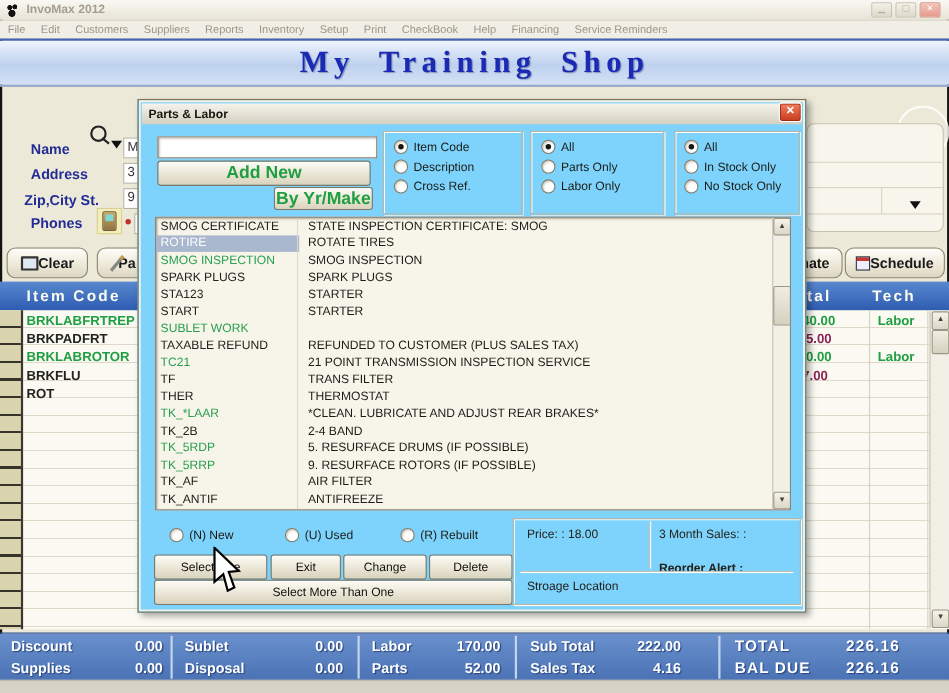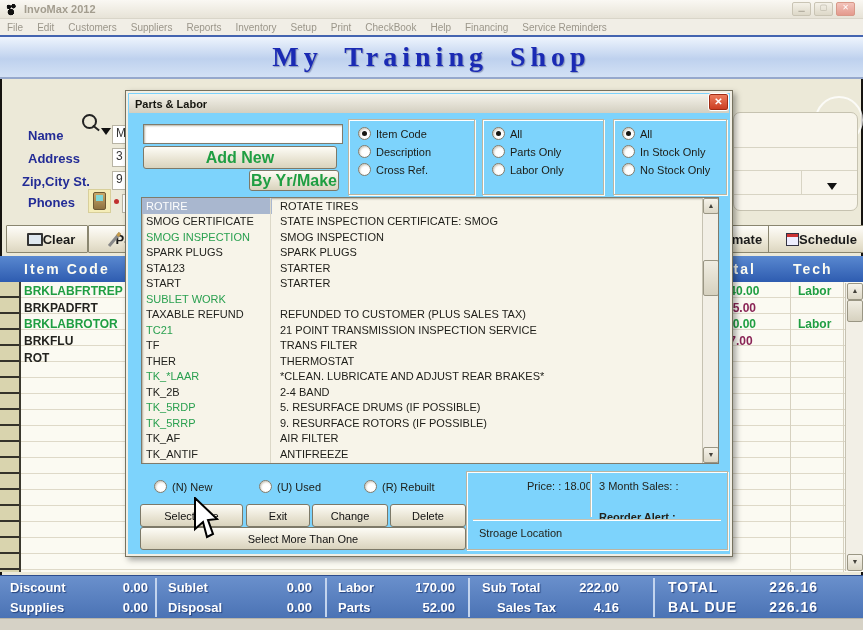--- a/index.html
+++ b/index.html
@@ -31,22 +31,22 @@
   .fieldlabel{font-size:13px;font-weight:bold;color:#232c96;}
   .sliver{background:#fff;border:1px solid #b8b4a4;font-size:12px;color:#333;padding-left:3px;overflow:hidden;}
   #magicon{width:11px;height:11px;border:2px solid #222;border-radius:50%;}
   #maghandle{width:8px;height:2px;background:#222;transform:rotate(38deg);}
   .tri{width:0;height:0;border-left:5px solid transparent;border-right:5px solid transparent;border-top:7px solid #111;}
   #phoneicon{width:11px;height:16px;background:linear-gradient(#c9a96a,#8f7340);border-radius:2px;border:1px solid #6d5a34;}
   #phoneicon::after{content:"";display:block;width:7px;height:6px;margin:2px auto 0;background:#7fd8d8;}
   #phonepad{width:21px;height:22px;background:#f5edb8;border:1px solid #d8cf9a;}
   #reddot{width:5px;height:5px;border-radius:50%;background:#c03030;}
   
-  .toolbtn{background:linear-gradient(#fefdf9,#ece7d6 60%,#dcd6c0);border:1px solid #8a8670;border-radius:1px;
-     font-size:13px;font-weight:bold;color:#1a1a1a;display:flex;align-items:center;justify-content:center;padding-left:8px;}
+  .toolbtn{background:linear-gradient(#fefdf9,#ece7d6 60%,#dcd6c0);border:1px solid #8a8670;border-radius:8px;
+     font-size:13px;font-weight:bold;color:#1a1a1a;display:flex;align-items:center;justify-content:center;}
   .monicon{width:12px;height:9px;border:2px solid #333;border-radius:1px;background:#dfe8f0;}
   .calicon{width:11px;height:11px;border:1px solid #334;background:
       linear-gradient(#c33 0 3px,#eef 3px);}
   .penicon{width:3px;height:13px;background:#888;transform:rotate(40deg);border-top:4px solid #c59a48;}
   
   #invheader{left:0;top:256px;width:863px;height:26px;background:linear-gradient(#5988d0,#2e5cb0);
      border-bottom:2px solid #1d3c7c;color:#fcfcf2;font-weight:bold;font-size:14px;}
   #invheader .h{position:absolute;top:5px;letter-spacing:2px;}
   #invbody{left:0;top:282px;width:863px;height:290px;
      background:repeating-linear-gradient(#fbfaf2 0 15px,#ded9c8 15px 16px);}
@@ -276,27 +276,27 @@
     <div class="radiorow" style="left:496px;top:54px;">
       <span class="radio"></span>
         <span>In Stock Only</span>
     </div>
     <div class="radiorow" style="left:496px;top:72px;">
       <span class="radio"></span>
         <span>No Stock Only</span>
     </div>
 
     <div id="dlglist">
+      <div class="lrow">
+          <span class="lcode" data-color="dark">SMOG CERTIFICATE</span>
+          <span class="ldesc">STATE INSPECTION CERTIFICATE: SMOG</span>
+        </div>
       <div class="lrow sel">
           <span class="lcode" data-color="dark">ROTIRE</span>
           <span class="ldesc">ROTATE TIRES</span>
-        </div>
-      <div class="lrow">
-          <span class="lcode" data-color="dark">SMOG CERTIFICATE</span>
-          <span class="ldesc">STATE INSPECTION CERTIFICATE: SMOG</span>
         </div>
       <div class="lrow">
           <span class="lcode" data-color="green">SMOG INSPECTION</span>
           <span class="ldesc">SMOG INSPECTION</span>
         </div>
       <div class="lrow">
           <span class="lcode" data-color="dark">SPARK PLUGS</span>
           <span class="ldesc">SPARK PLUGS</span>
         </div>
       <div class="lrow">
@@ -372,21 +372,21 @@
         <span>(R) Rebuilt</span>
     </div>
 
     <div class="dlgbtn ulf" style="left:14px;top:413px;width:101px;height:21px;">Select One</div>
     <div class="dlgbtn" style="left:120px;top:413px;width:62px;height:21px;">Exit</div>
     <div class="dlgbtn" style="left:186px;top:413px;width:74px;height:21px;">Change</div>
     <div class="dlgbtn" style="left:264px;top:413px;width:74px;height:21px;">Delete</div>
     <div class="dlgbtn ulf" style="left:14px;top:436px;width:324px;height:21px;">Select More Than One</div>
 
     <div id="infobox">
-      <span style="position:absolute;left:12px;top:8px;margin-left:48px;">Price: : 18.00</span>
+      <span style="position:absolute;left:12px;top:8px;">Price: : 18.00</span>
       <span style="position:absolute;left:132px;top:8px;">3 Month Sales: :</span>
       <span style="position:absolute;left:132px;top:39px;font-weight:bold;">Reorder Alert :</span>
       <div style="position:absolute;left:123px;top:2px;width:1px;height:43px;background:#c6c2b0;box-shadow:1px 0 0 #fff;"></div>
       <div style="position:absolute;left:6px;top:47px;width:248px;height:1px;background:#c6c2b0;box-shadow:0 1px 0 #fff;"></div>
       <span style="position:absolute;left:12px;top:55px;">Stroage Location</span>
     </div>
   </div>
 
   <svg id="cursor" class="abs" viewBox="0 0 30 44">
     <polygon points="2,1 2,32 10,25 14,40 20,37 15,23 24,22" fill="#fff" stroke="#000" stroke-width="2"></polygon>
@@ -408,21 +408,21 @@
     <span class="tlabel" style="left:168px;top:24px;">Disposal</span>
     <span class="tval" style="left:228px;top:24px;width:84px;">0.00</span>
 
     <span class="tlabel" style="left:338px;top:4px;">Labor</span>
     <span class="tval" style="left:375px;top:4px;width:80px;">170.00</span>
     <span class="tlabel" style="left:338px;top:24px;">Parts</span>
     <span class="tval" style="left:375px;top:24px;width:80px;">52.00</span>
 
     <span class="tlabel" style="left:482px;top:4px;">Sub Total</span>
     <span class="tval" style="left:535px;top:4px;width:84px;">222.00</span>
-    <span class="tlabel" style="left:482px;top:24px;margin-left:15px;">Sales Tax</span>
+    <span class="tlabel" style="left:482px;top:24px;">Sales Tax</span>
     <span class="tval" style="left:535px;top:24px;width:84px;">4.16</span>
 
     <span class="tlabel big" style="left:668px;top:3px;">TOTAL</span>
     <span class="tval big" style="left:730px;top:3px;width:88px;">226.16</span>
     <span class="tlabel big" style="left:668px;top:23px;">BAL DUE</span>
     <span class="tval big" style="left:730px;top:23px;width:88px;">226.16</span>
   </div>
 
   <div class="abs" id="graystrip"></div>
 </div>

